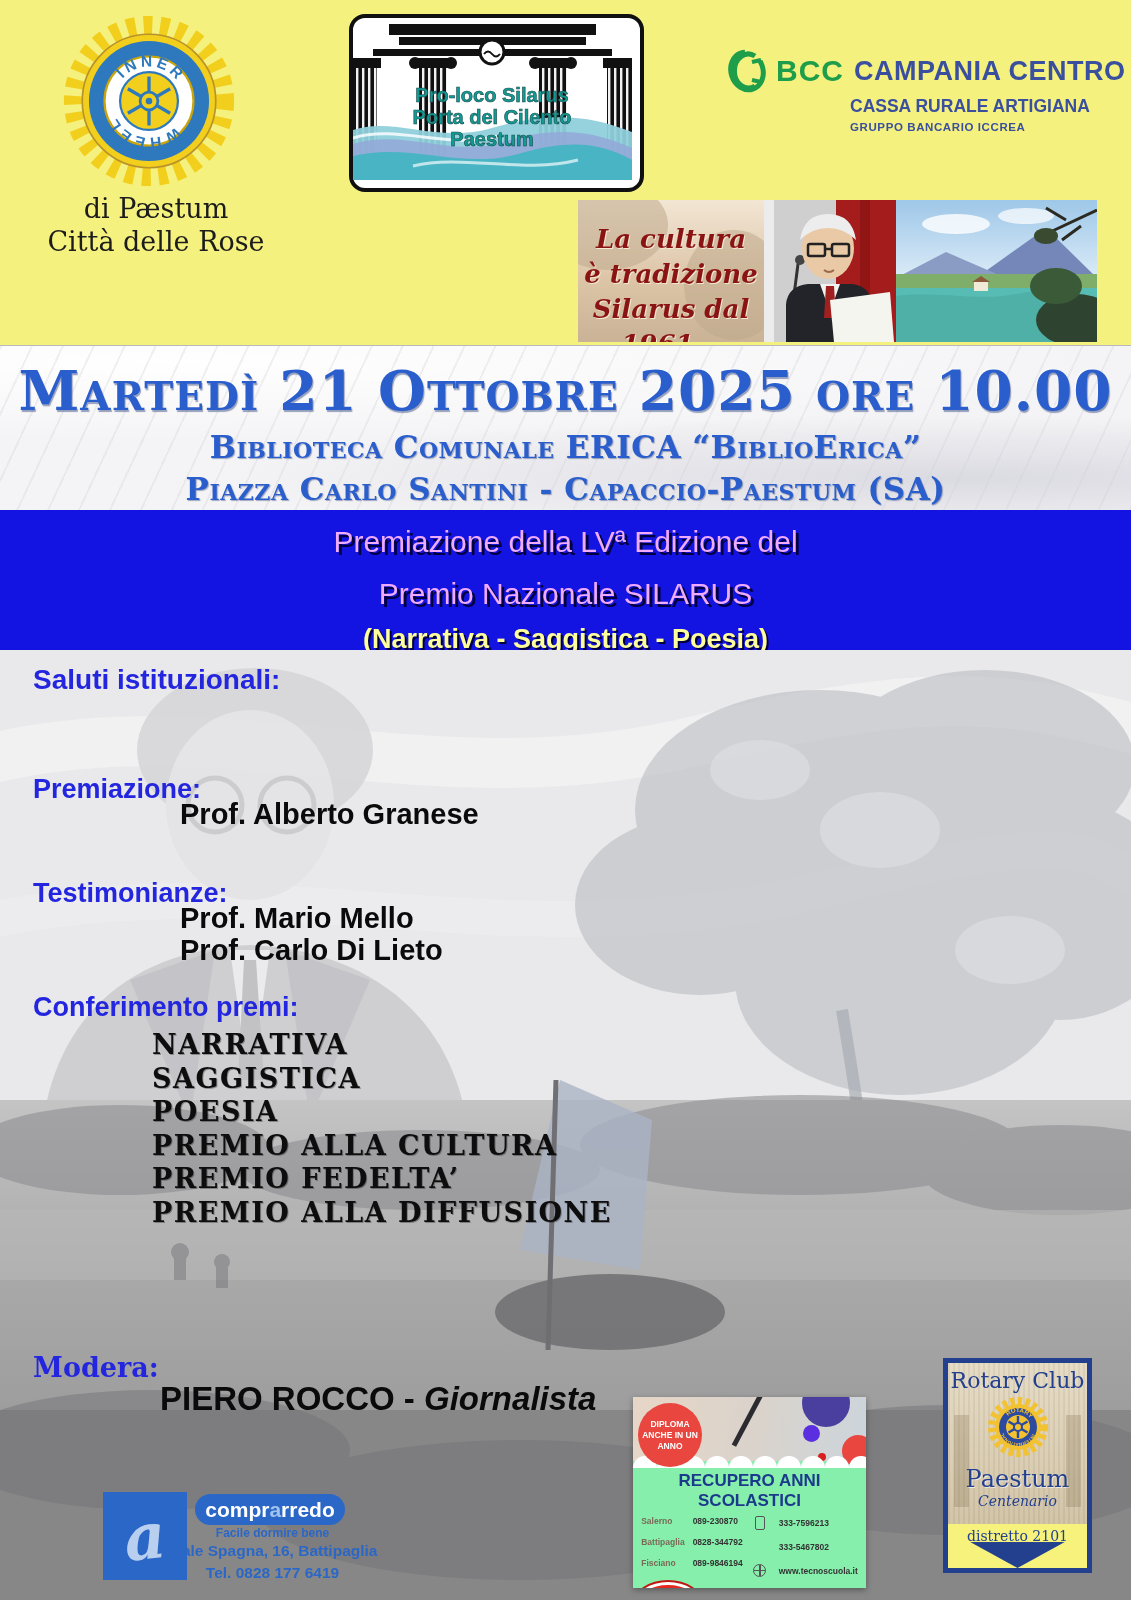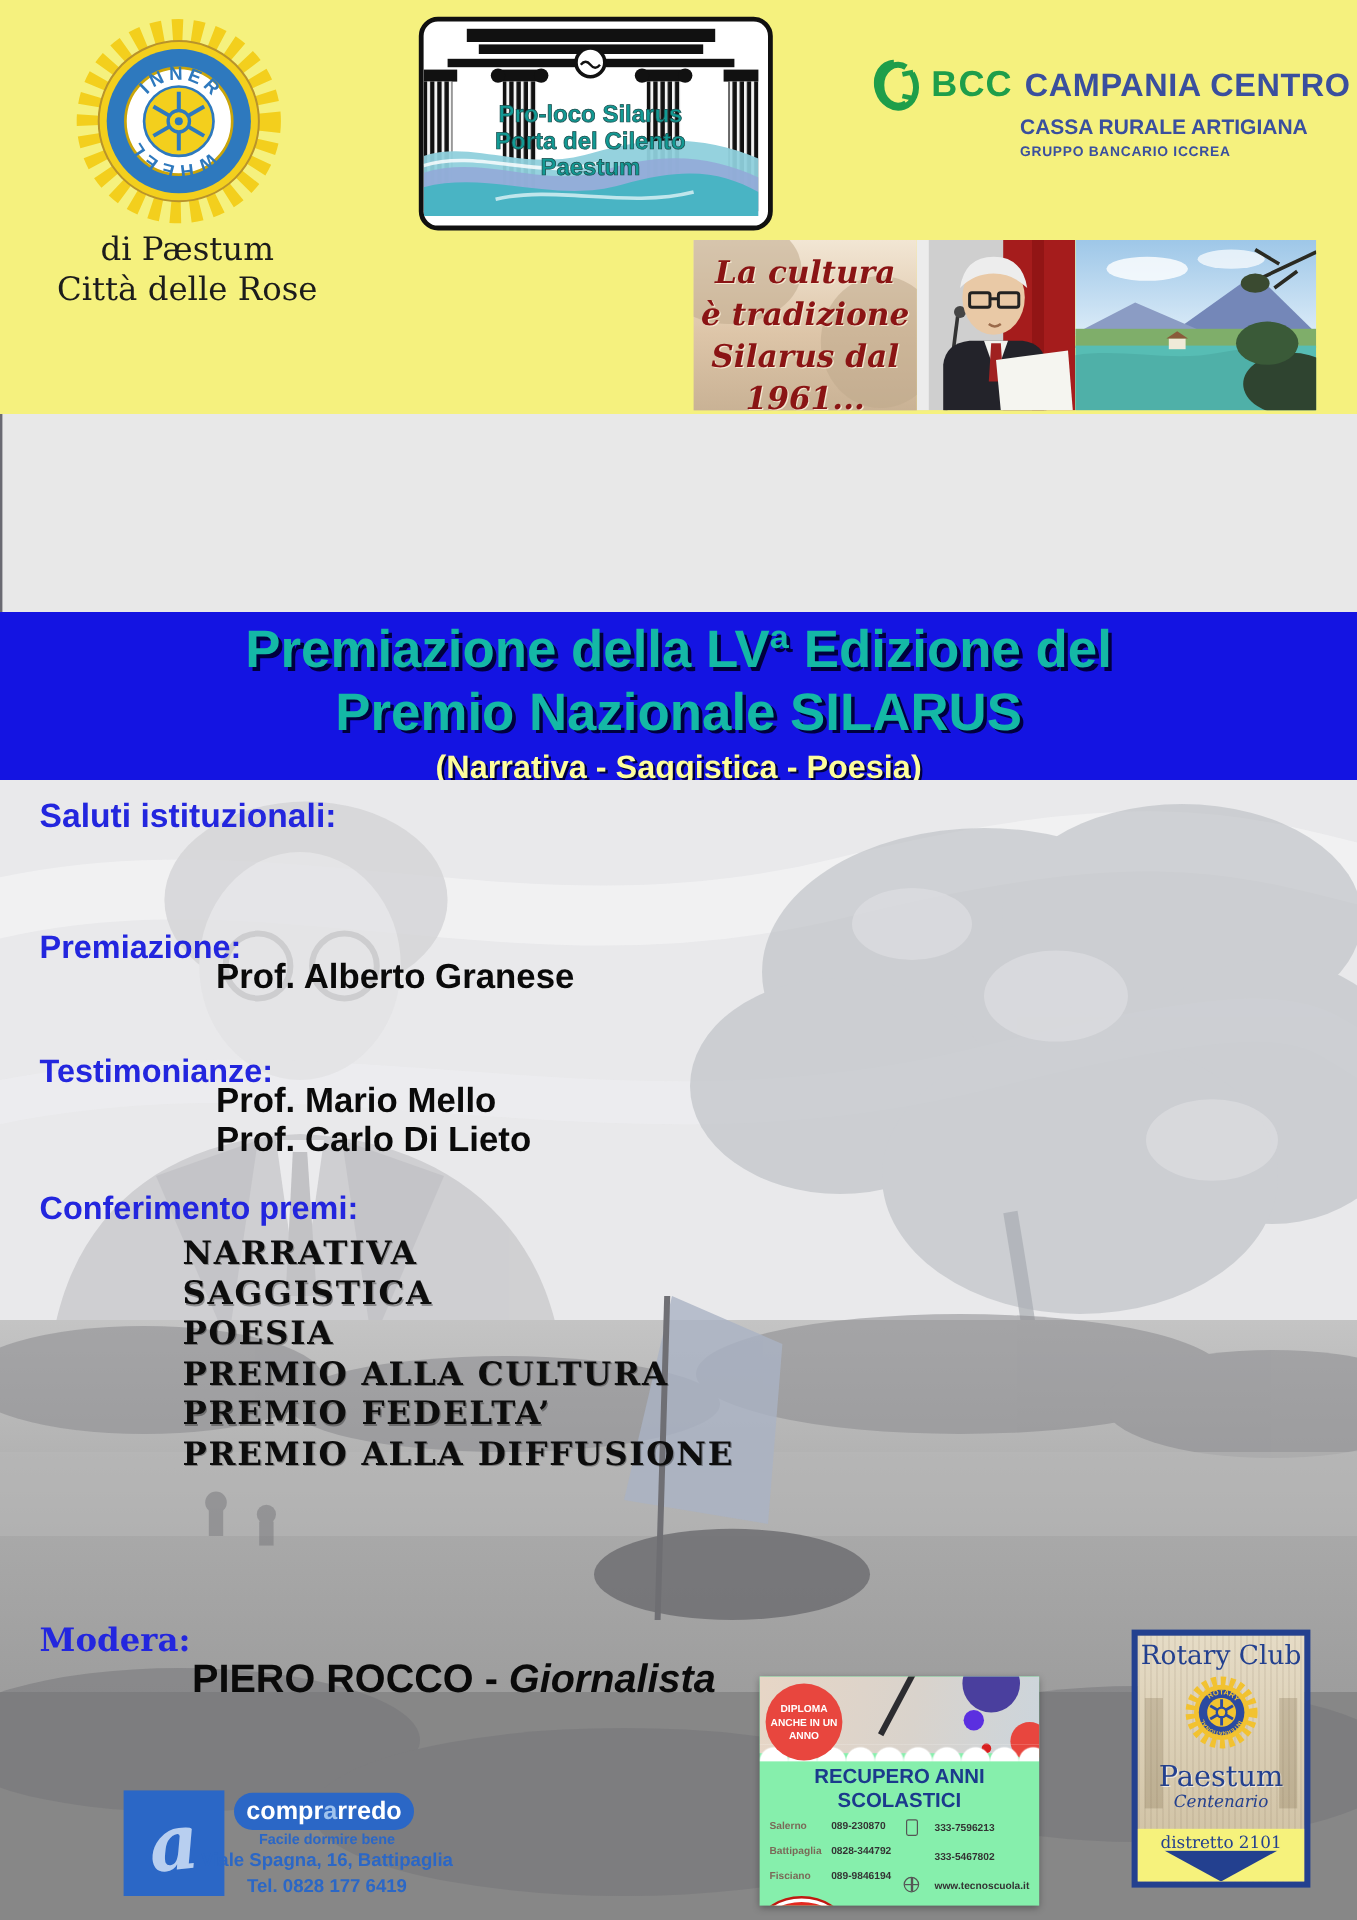--- a/index.html
+++ b/index.html
@@ -17,21 +17,21 @@
   .bcc{position:absolute;left:728px;top:48px;width:400px;}
   .bcc-row{display:flex;align-items:center;gap:10px;}
   .bcc-abbr{font-weight:800;font-size:30px;color:#1e9e4a;letter-spacing:1px;}
   .bcc-name{font-weight:800;font-size:27px;color:#3a4f9e;letter-spacing:.5px;}
   .bcc-sub1{margin-left:122px;font-weight:800;font-size:17.5px;color:#3a4f9e;margin-top:2px;}
   .bcc-sub2{margin-left:122px;font-weight:800;font-size:11.5px;color:#3a4f9e;letter-spacing:.6px;margin-top:4px;}
   .silarus-strip{position:absolute;left:578px;top:200px;width:519px;height:142px;display:flex;}
   .sil-left{width:186px;height:142px;position:relative;
             background:linear-gradient(180deg,#f2e6d4 0%,#ddc5a8 55%,#c9b295 100%);overflow:hidden;}
   .sil-left .blob{position:absolute;border-radius:50%;background:#bfa98c;opacity:.55;}
-  .sil-script{position:relative;z-index:2;padding-top:11px;text-align:center;
+  .sil-script{position:relative;z-index:2;padding-top:22px;text-align:center;
               font-family:"DejaVu Serif",serif;font-style:italic;font-weight:bold;
               font-size:26px;line-height:35px;color:#8a1414;text-shadow:1px 1px 0 #f4e8d2;}
   .sil-mid,.sil-right{width:132px;height:142px;overflow:hidden;}
   .sil-right{width:201px;}
 
   
   .title-section{position:absolute;top:345px;left:0;width:1131px;height:165px;text-align:center;
     border-top:1px solid #b9b9bd;
     background:
       repeating-linear-gradient(115deg, rgba(208,208,216,.30) 0 2px, rgba(255,255,255,0) 2px 28px),
@@ -41,21 +41,21 @@
   .ev-date{margin-top:12px;font-family:"DejaVu Serif",serif;font-variant:small-caps;font-weight:bold;
            font-size:55px;color:#2b5ecd;letter-spacing:1px;
            text-shadow:1px 2px 1px rgba(30,50,110,.45), -1px -1px 0 rgba(255,255,255,.7);}
   .ev-venue,.ev-addr{font-family:"DejaVu Serif",serif;font-variant:small-caps;font-weight:bold;
            font-size:31px;color:#2b5ecd;letter-spacing:.5px;
            text-shadow:1px 1px 1px rgba(30,50,110,.4);}
   .ev-venue{margin-top:6px;} .ev-addr{margin-top:6px;}
 
   
   .blue-banner{position:absolute;top:510px;left:0;width:1131px;height:140px;background:#1414e2;text-align:center;}
-  .bb1,.bb2{font-weight:700;font-size:44px;line-height:52px;color:#14b8a6;
+  .bb1,.bb2{font-weight:400;font-size:30px;line-height:52px;color:#f0abfc;
             text-shadow:3px 3px 0 #00003e;}
   .bb1{padding-top:6px;}
   .bb-sub{margin-top:4px;font-weight:800;font-size:27px;color:#fdfd9c;text-shadow:2px 2px 0 #00003e;}
 
   
   .bodyarea{position:absolute;top:650px;left:0;width:1131px;height:950px;background:#e9e9eb;overflow:hidden;}
   .bg-svg{position:absolute;top:0;left:0;}
   .lbl{position:absolute;font-weight:800;color:#2326de;font-size:28px;z-index:3;}
   .pname{position:absolute;font-weight:800;color:#0a0a0a;font-size:29px;z-index:3;margin-left:20px;}
   .premi{position:absolute;left:152px;top:378px;z-index:3;font-family:"DejaVu Serif",serif;
@@ -275,20 +275,25 @@
           <polygon points="76,82 85,76 94,82" fill="#8a5a3a"></polygon>
           <ellipse cx="180" cy="120" rx="40" ry="26" fill="#2f4430"></ellipse>
           <ellipse cx="160" cy="86" rx="26" ry="18" fill="#3a5a38"></ellipse>
           <path d="M201,10 L150,34 M170,20 L150,8 M185,26 L166,40" stroke="#2a2a22" stroke-width="3" fill="none"></path>
           <ellipse cx="150" cy="36" rx="12" ry="8" fill="#3a4a30"></ellipse>
         </svg>
       </div>
     </div>
   </div>
 
+  <div class="title-section">
+    <div class="ev-date">Martedì 21 Ottobre 2025 ore 10.00</div>
+    <div class="ev-venue">Biblioteca Comunale ERICA “BiblioErica”</div>
+    <div class="ev-addr">Piazza Carlo Santini - Capaccio-Paestum (SA)</div>
+  </div>
 
   <div class="blue-banner">
     <div class="bb1">Premiazione della LVª Edizione del</div>
     <div class="bb2">Premio Nazionale SILARUS</div>
     <div class="bb-sub">(Narrativa - Saggistica - Poesia)</div>
   </div>
 
   <div class="bodyarea">
 
     <svg class="bg-svg" width="1131" height="950" viewBox="0 0 1131 950">

